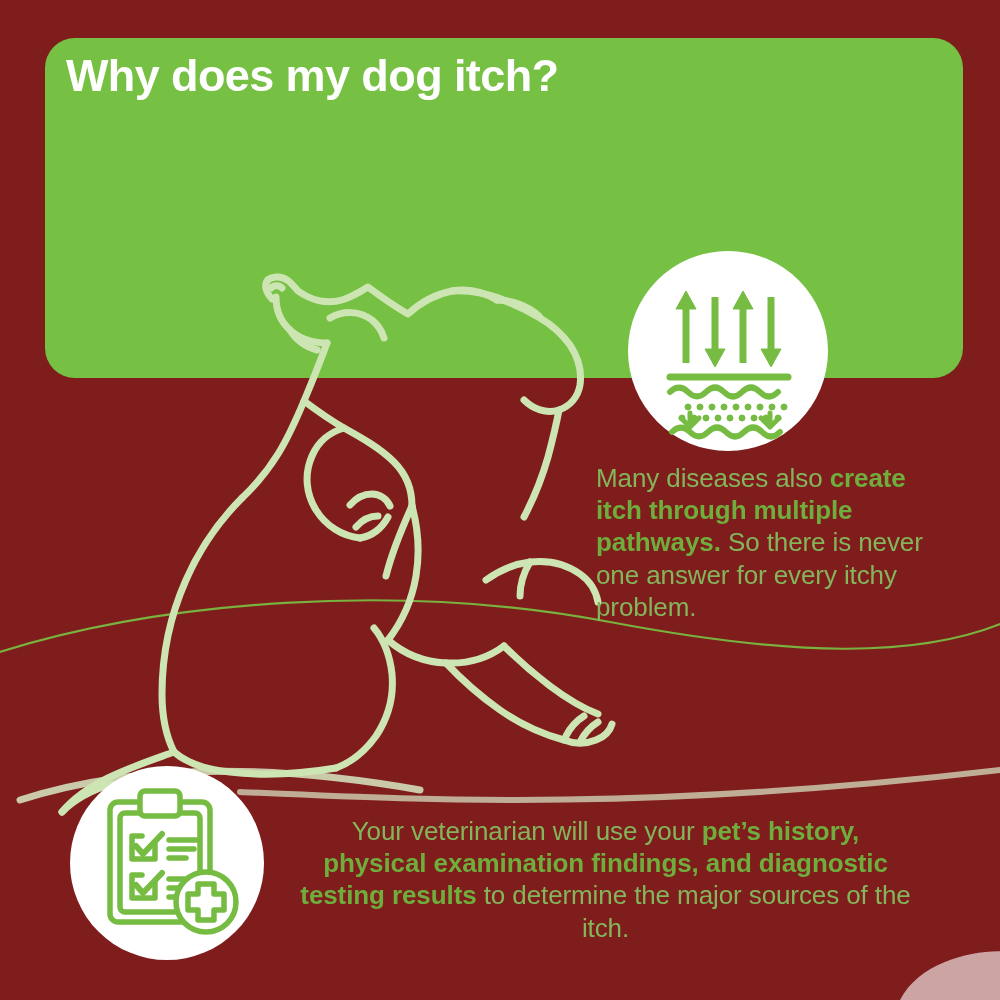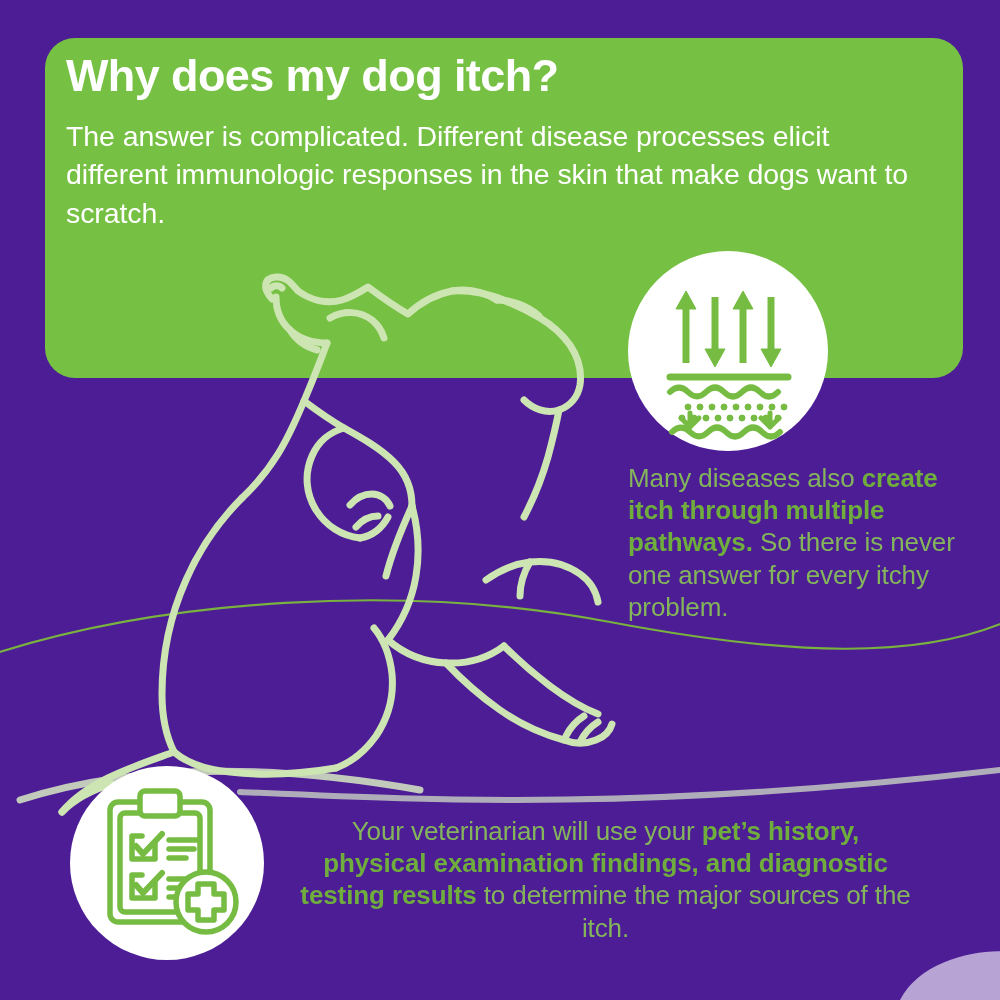--- a/index.html
+++ b/index.html
@@ -12,21 +12,21 @@
     height: 1000px;
     background: #eaf4e1;
     font-family: "Liberation Sans", sans-serif;
     overflow: hidden;
   }
 
   #stage {
     position: relative;
     width: 1000px;
     height: 1000px;
-    background: #4c1d95;
+    background: #7f1d1d;
     overflow: hidden;
   }
 
   
   #bg-art {
     position: absolute;
     left: 0;
     top: 0;
     width: 1000px;
     height: 1000px;
@@ -116,21 +116,21 @@
     font-size: 26px;
     line-height: 1.24;
     letter-spacing: -0.1px;
   }
   .body-text b {
     color: #6fae3d;
     font-weight: bold;
   }
 
   #middle-text {
-    left: 628px;
+    left: 596px;
     top: 462px;
     width: 330px;
   }
   #bottom-text {
     left: 298px;
     top: 815px;
     width: 615px;
     text-align: center;
   }
 </style>
@@ -214,21 +214,20 @@
 
       <path d="M 174 752 C 152 760 128 768 108 778 C 88 788 72 800 62 812"></path>
       <path d="M 62 812 C 74 800 92 790 112 784"></path>
 
       <path d="M 412 506 C 402 528 392 552 386 576"></path>
     </g>
   </svg>
 
   <div id="header-text">
     <h1 id="page-title">Why does my dog itch?</h1>
-    <p id="header-body">The answer is complicated. Different disease processes elicit different immunologic responses in the skin that make dogs want to scratch.</p>
   </div>
 
   <div id="skin-circle" class="icon-circle">
     <svg viewBox="0 0 200 200" aria-hidden="true">
       <g stroke="#76bc43" fill="#76bc43">
 
         <g>
           <line x1="58" y1="112" x2="58" y2="50" stroke-width="7" stroke-linecap="butt"></line>
           <polygon points="58,40 48,58 68,58"></polygon>
         </g>

